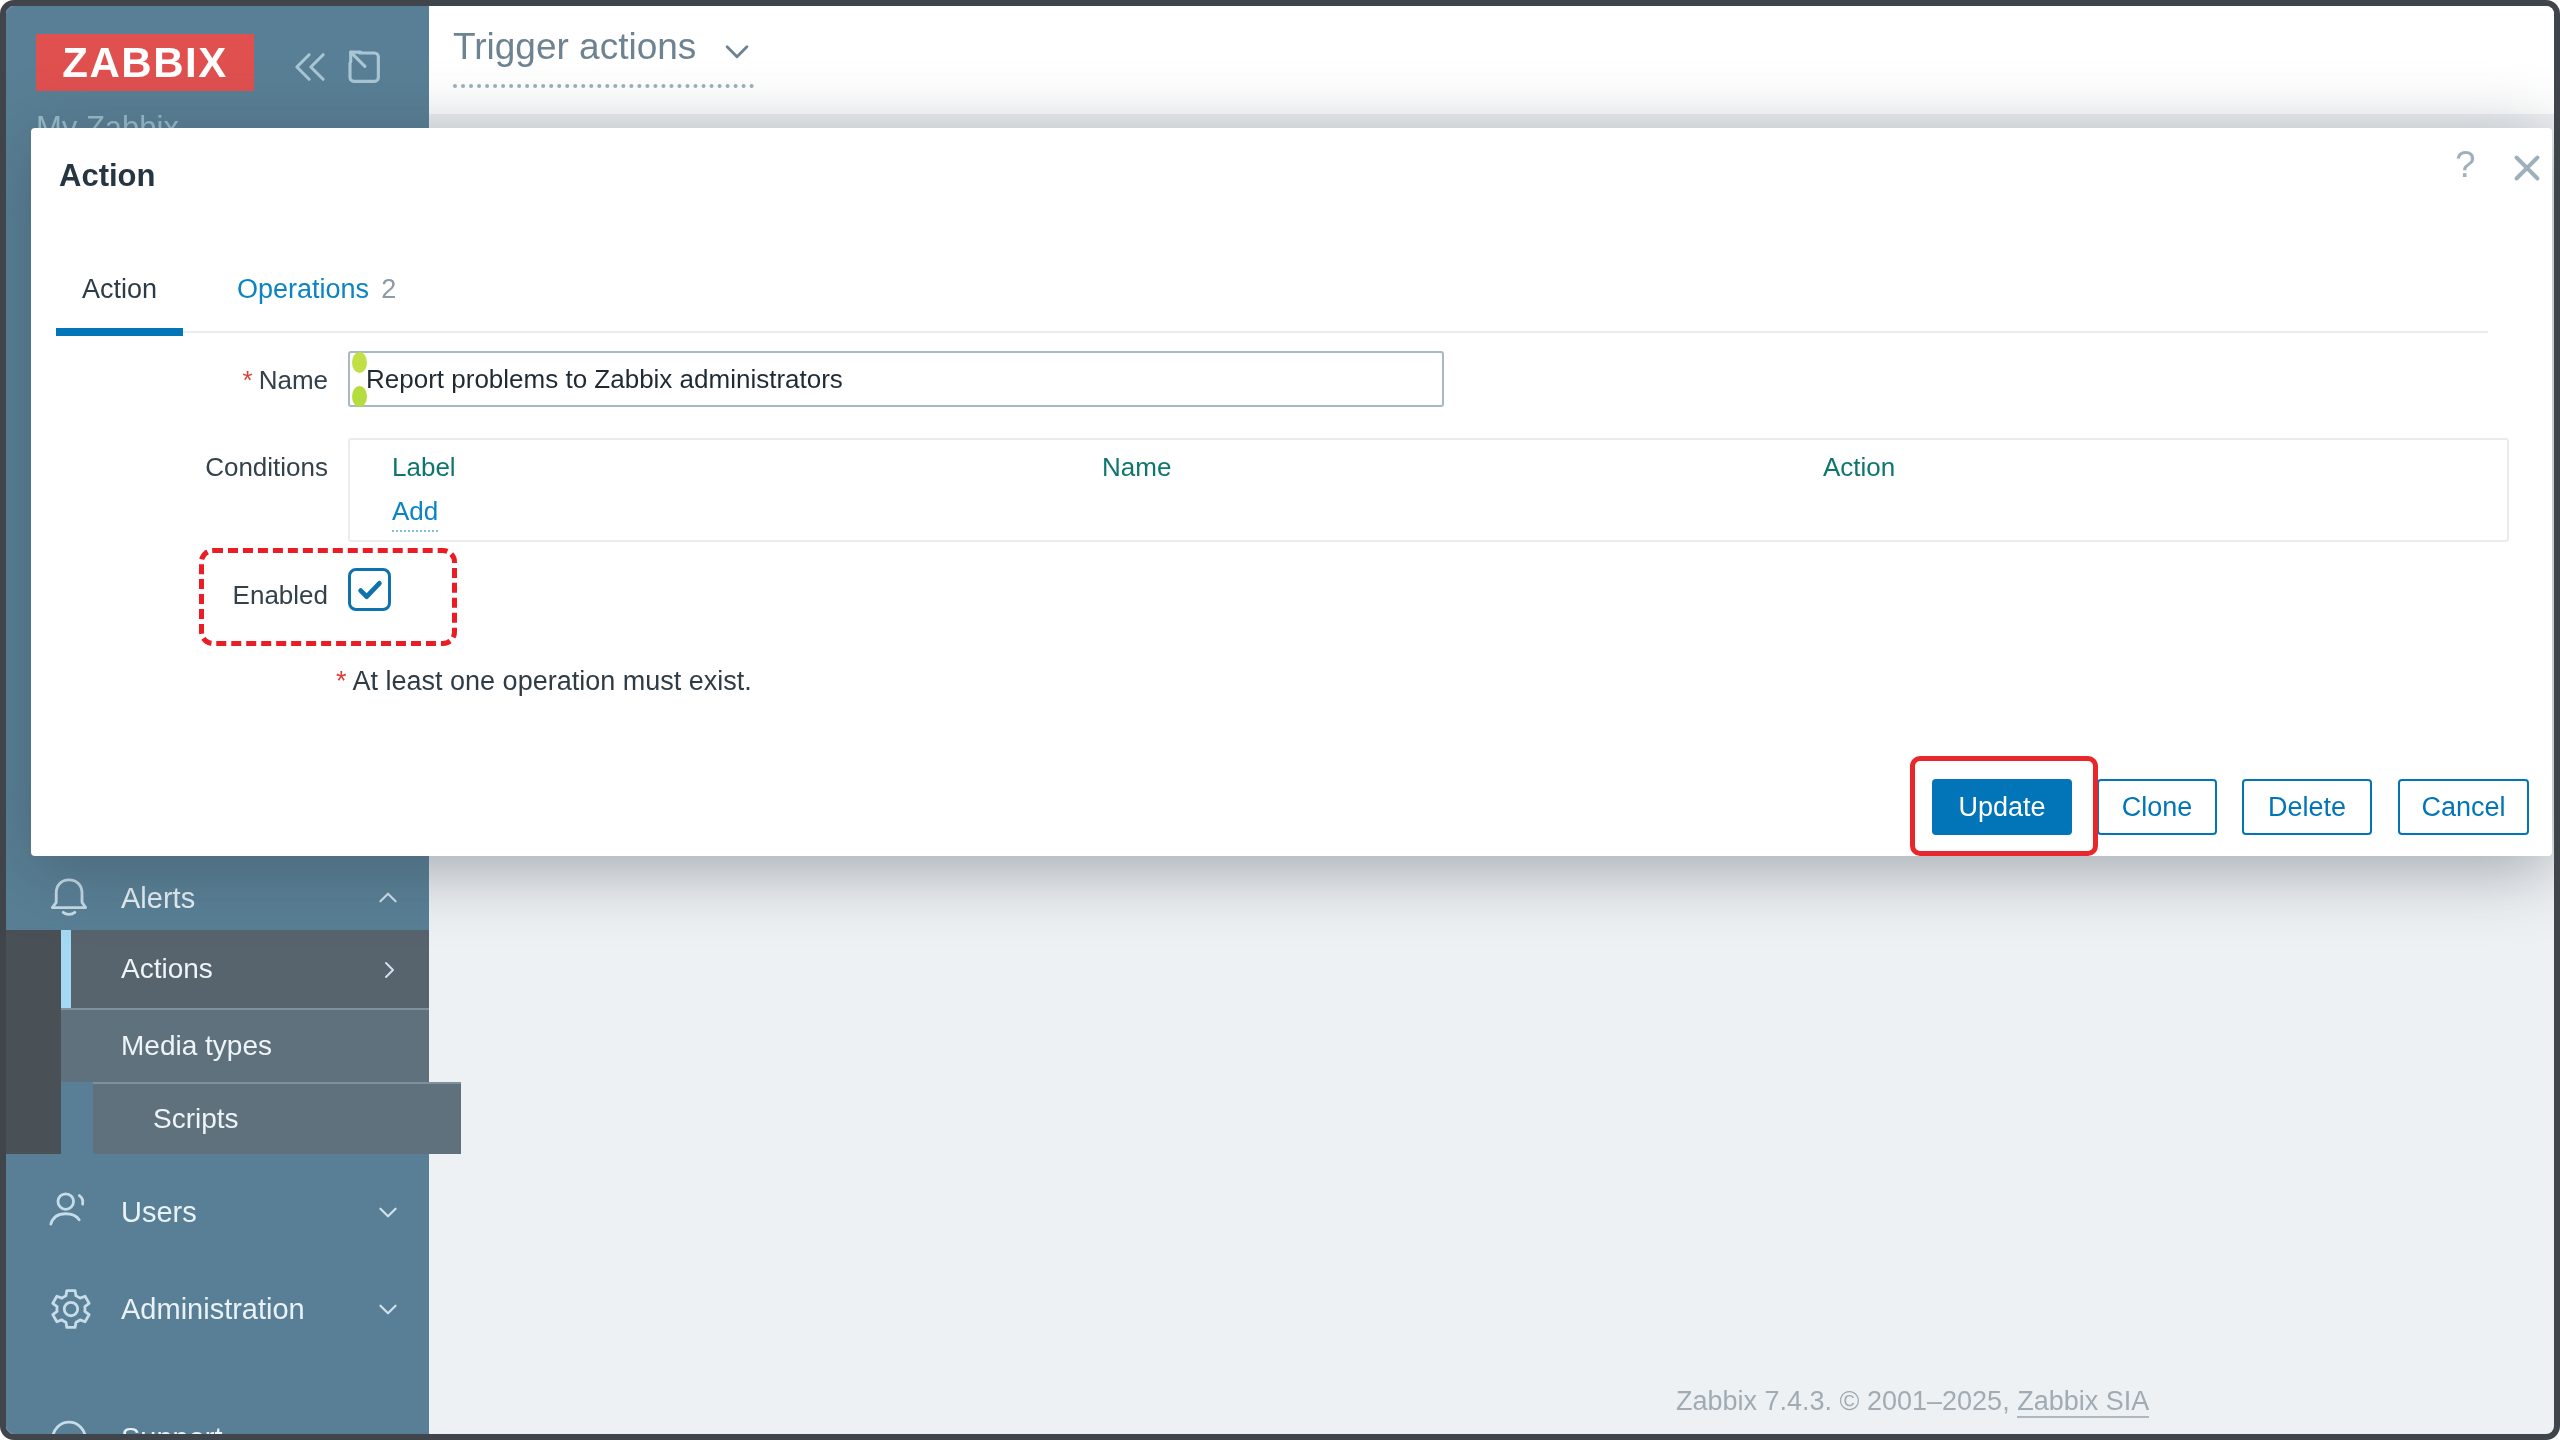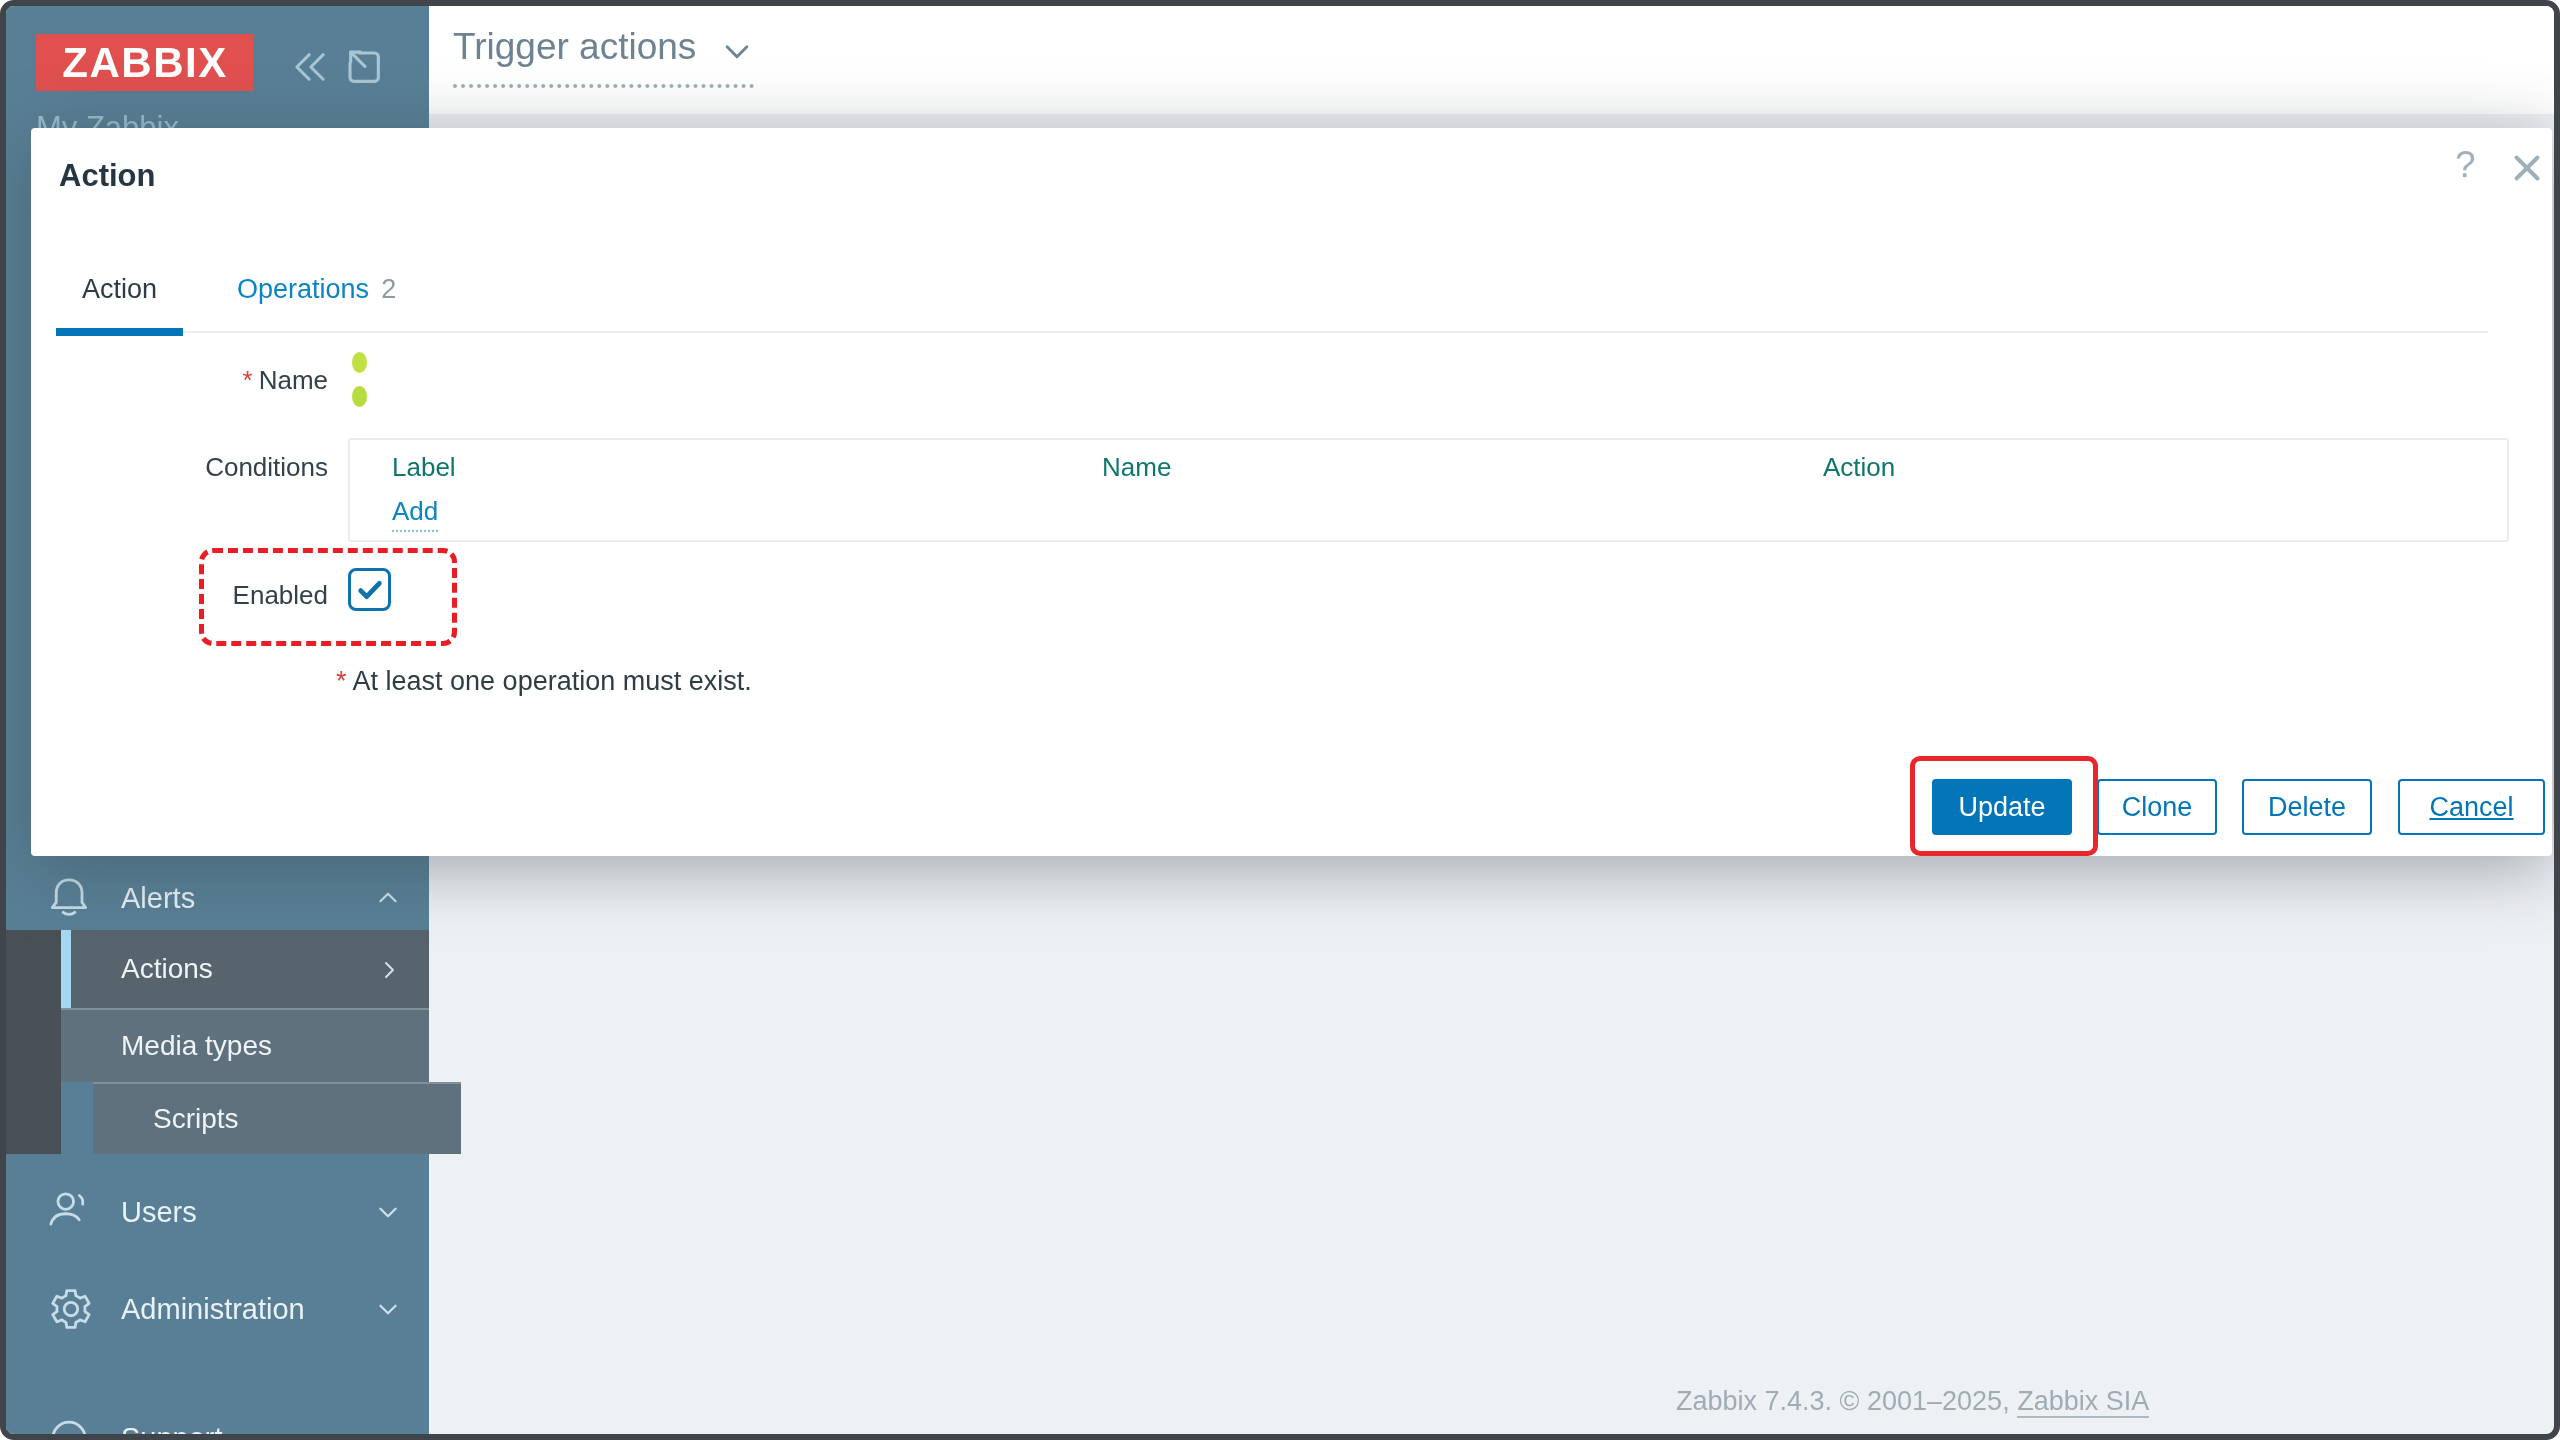--- a/index.html
+++ b/index.html
@@ -86,21 +86,21 @@
             border-radius:8px;background:#fff;display:flex;align-items:center;justify-content:center;cursor:pointer;}
   .checkbox svg{width:32px;height:32px;color:#0e72ad;}
   .note{position:absolute;left:305px;top:538px;font-size:27px;color:#2f3c46;}
   .btn{position:absolute;top:651px;height:56px;border-radius:4px;font-size:27px;display:flex;
        align-items:center;justify-content:center;cursor:pointer;
        font-family:"Liberation Sans","DejaVu Sans",sans-serif;}
   .btn.primary{left:1901px;width:140px;background:#0275b8;color:#fff;border:none;}
   .btn.sec{background:#fff;border:2px solid #0275b8;color:#0275b8;}
   .btn.clone{left:2066px;width:120px;}
   .btn.delete{left:2211px;width:130px;}
-  .btn.cancel{left:2367px;width:147px;text-decoration:underline;}
+  .btn.cancel{left:2367px;width:131px;}
   .ann-solid{position:absolute;left:1879px;top:628px;width:188px;height:100px;
              border:5px solid #e8262b;border-radius:10px;z-index:7;pointer-events:none;}
 </style>
 </head>
 <body>
 
 <div class="screen">
 
   <div class="page-header"></div>
   <div class="page-title">
@@ -218,20 +218,21 @@
     <div class="tabs">
       <div class="tab active">
         <span>Action</span>
       </div>
       <div class="tab">
         <span>Operations</span><span class="count">2</span>
       </div>
     </div>
 
     <div class="f-label lab-name"><span class="req">*</span><span>Name</span></div>
+    <input class="name-input" type="text" value="Report problems to Zabbix administrators" style="">
     <div class="dot d1"></div>
     <div class="dot d2"></div>
 
     <div class="f-label lab-cond">Conditions</div>
     <div class="cond-box">
       <div class="cond-head ch-label">Label</div>
       <div class="cond-head ch-name">Name</div>
       <div class="cond-head ch-action">Action</div>
       <div class="add-link">Add</div>
     </div>

